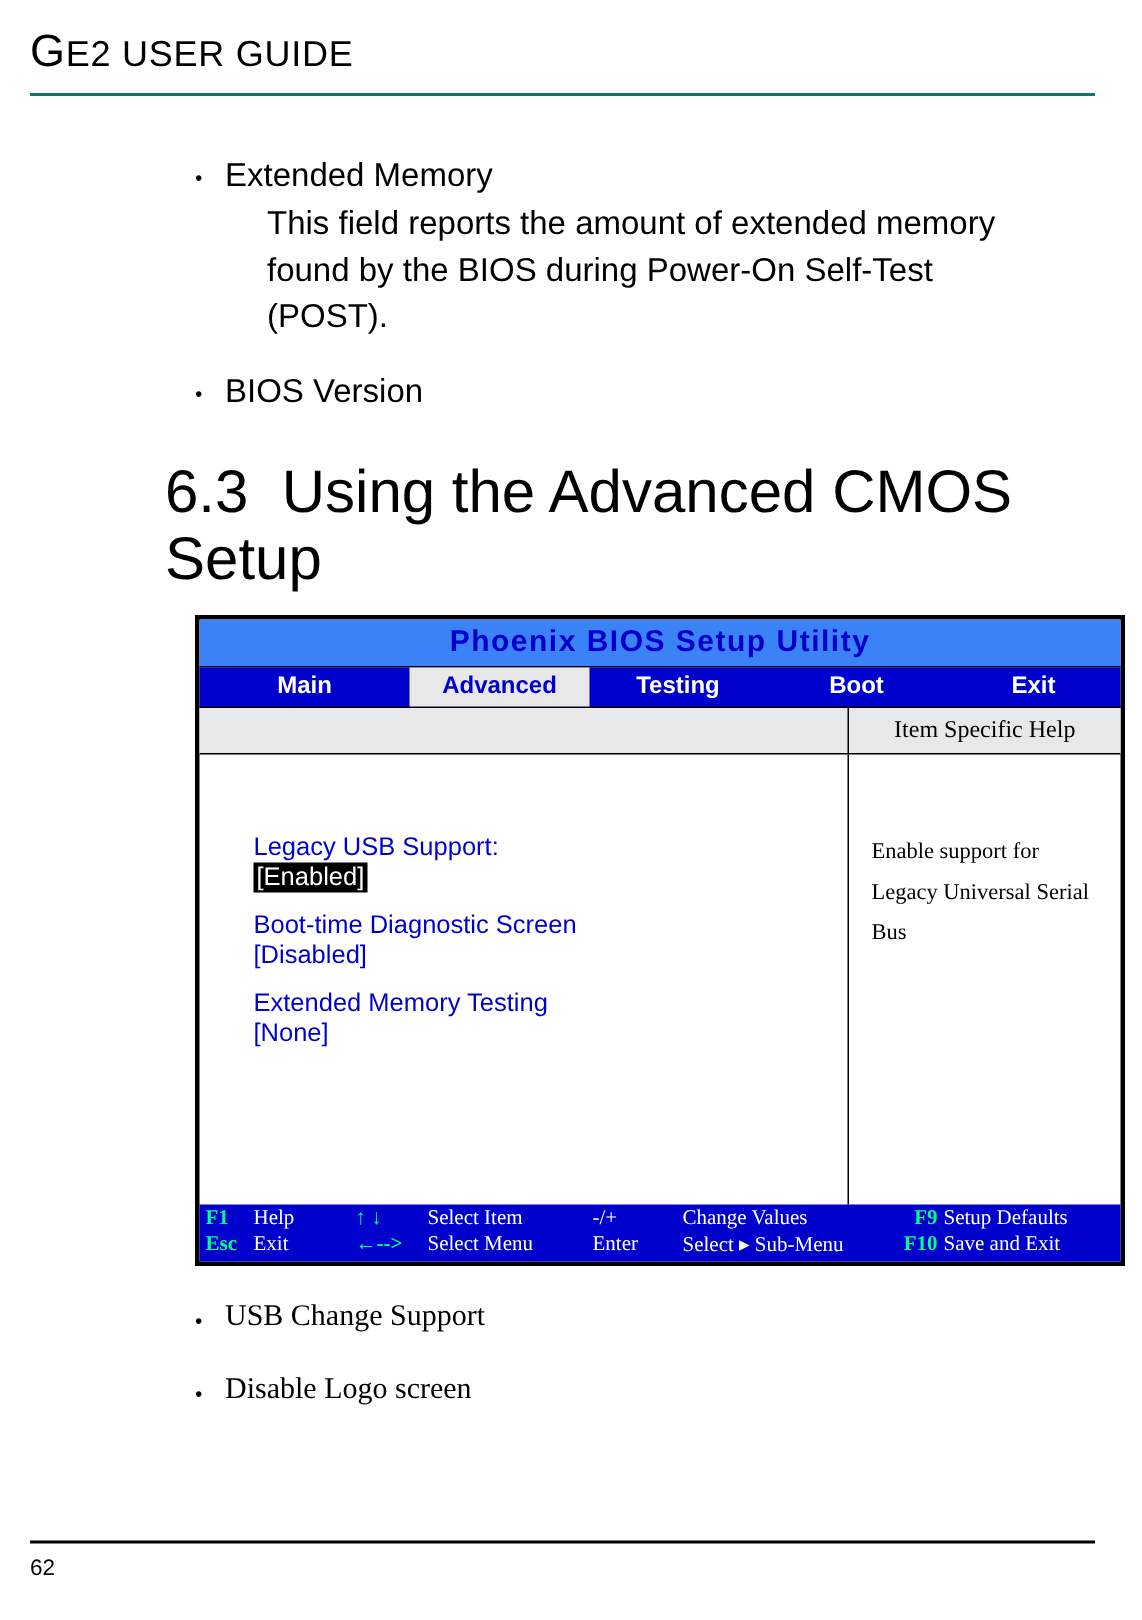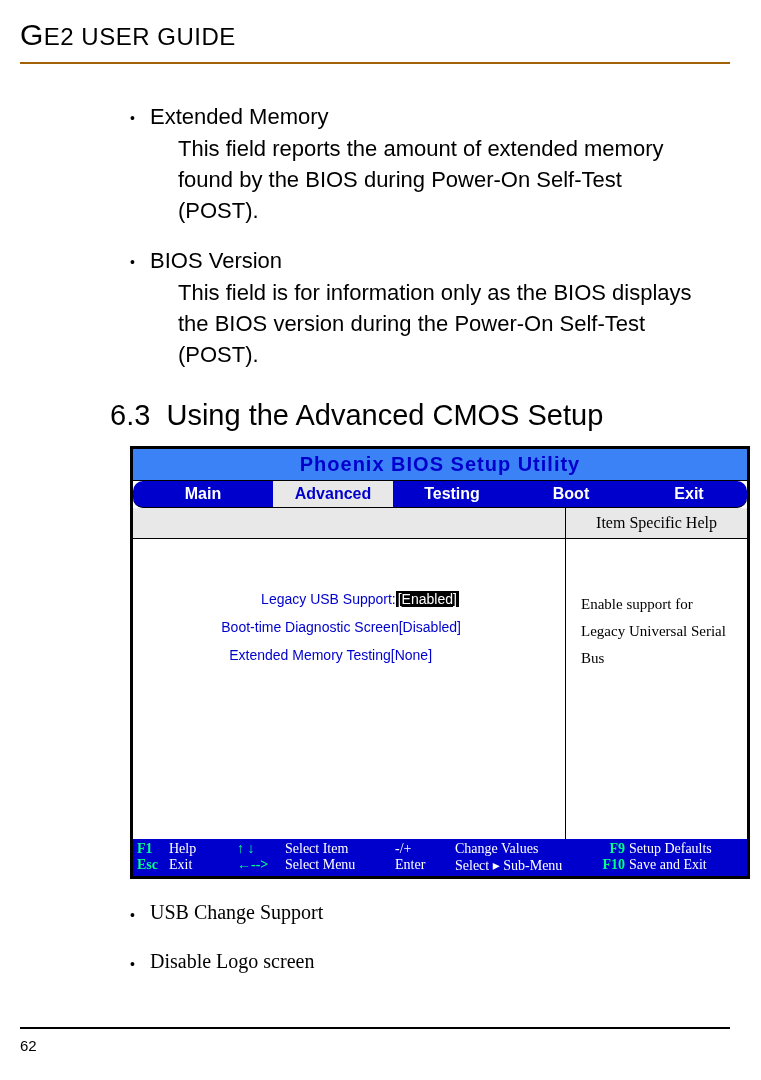--- a/index.html
+++ b/index.html
@@ -13,21 +13,21 @@
     }
     .header-area {
       padding: 18px 0 0 20px;
     }
     .header-title {
       font-size: 24px;
       font-weight: normal;
       letter-spacing: 0.5px;
       font-variant: small-caps;
       padding-bottom: 10px;
-      border-bottom: 2px solid #a16207;
+      border-bottom: 2px solid #0f766e;
       width: 710px;
     }
     .header-title .cap {
       font-size: 30px;
     }
     .content {
       padding: 40px 60px 0 130px;
     }
     .bullet-item {
       display: flex;
@@ -42,21 +42,21 @@
     .bullet-body .title {
       font-size: 22px;
       margin-bottom: 4px;
     }
     .bullet-body .desc {
       font-size: 22px;
       line-height: 1.4;
       margin-left: 28px;
     }
     .section-heading {
-      font-size: 29px;
+      font-size: 40px;
       font-weight: normal;
       margin: 28px 0 14px -20px;
     }
     .bios-table-wrap {
       border: 3px solid #000;
       width: 620px;
       margin-bottom: 18px;
     }
     .bios-title-row {
       background: #3b82f6;
@@ -68,21 +68,20 @@
       border-bottom: 1px solid #000;
       letter-spacing: 1px;
     }
     .tabs-row {
       display: flex;
       background: #0000cd;
       color: #fff;
       font-weight: bold;
       font-size: 16px;
       border-bottom: 1px solid #000;
-      border-radius: 10px;
     }
     .tab-cell {
       text-align: center;
       padding: 4px 0;
     }
     .tab-cell:nth-child(1){ width: 140px; }
     .tab-cell:nth-child(2){ width: 120px; background: #e8e8e8; color: #0000cd; }
     .tab-cell:nth-child(3){ width: 118px; }
     .tab-cell:nth-child(4){ width: 120px; }
     .tab-cell:nth-child(5){ width: 116px; }
@@ -111,24 +110,25 @@
     .bios-right {
       flex: 1;
       border-left: 1px solid #000;
       padding: 52px 10px 0 15px;
       font-family: Georgia, 'Times New Roman', serif;
       font-size: 15px;
       line-height: 1.8;
     }
     .bios-row {
       display: flex;
-      justify-content: center;
+      justify-content: flex-start;
       color: #0000cd;
-      font-size: 14px;
+      font-size: 17px;
       margin-bottom: 12px;
+      flex-direction: column;
     }
     .bios-val { width: 100px; }
     .bios-val.selected { background: #000; color: #fff; padding: 0 2px; width: auto; display: inline-block; }
     .footer-help {
       background: #0000cd;
       color: #fff;
       font-size: 14px;
       font-family: Georgia, 'Times New Roman', serif;
       padding: 2px 4px;
     }
@@ -178,21 +178,20 @@
       <div class="bullet-dot">•</div>
       <div class="bullet-body">
         <div class="title">Extended Memory</div>
         <div class="desc">This field reports the amount of extended memory found by the BIOS during Power-On Self-Test (POST).</div>
       </div>
     </div>
     <div class="bullet-item">
       <div class="bullet-dot">•</div>
       <div class="bullet-body">
         <div class="title">BIOS Version</div>
-        <div class="desc">This field is for information only as the BIOS displays the BIOS version during the Power-On Self-Test (POST).</div>
       </div>
     </div>
   </div>
 
   <div class="section-heading">
     <span>6.3</span>&nbsp;&nbsp;<span>Using the Advanced CMOS Setup</span>
   </div>
 
   <div class="bios-table-wrap">
     <div class="bios-title-row">Phoenix BIOS Setup Utility</div>

